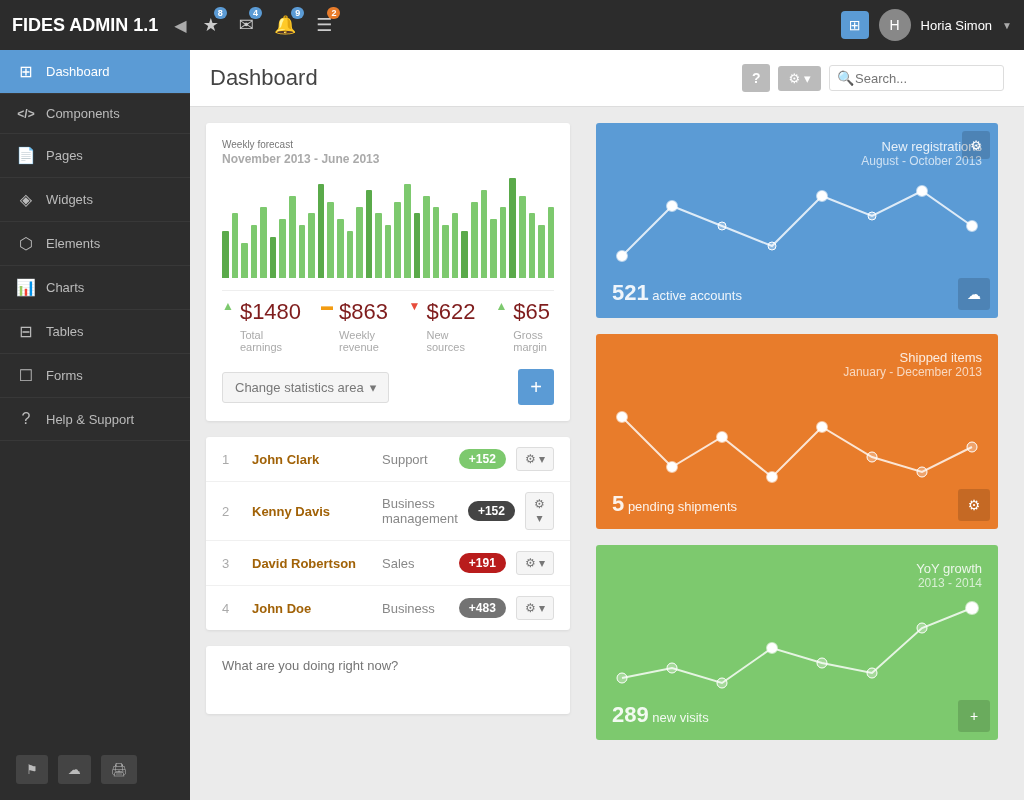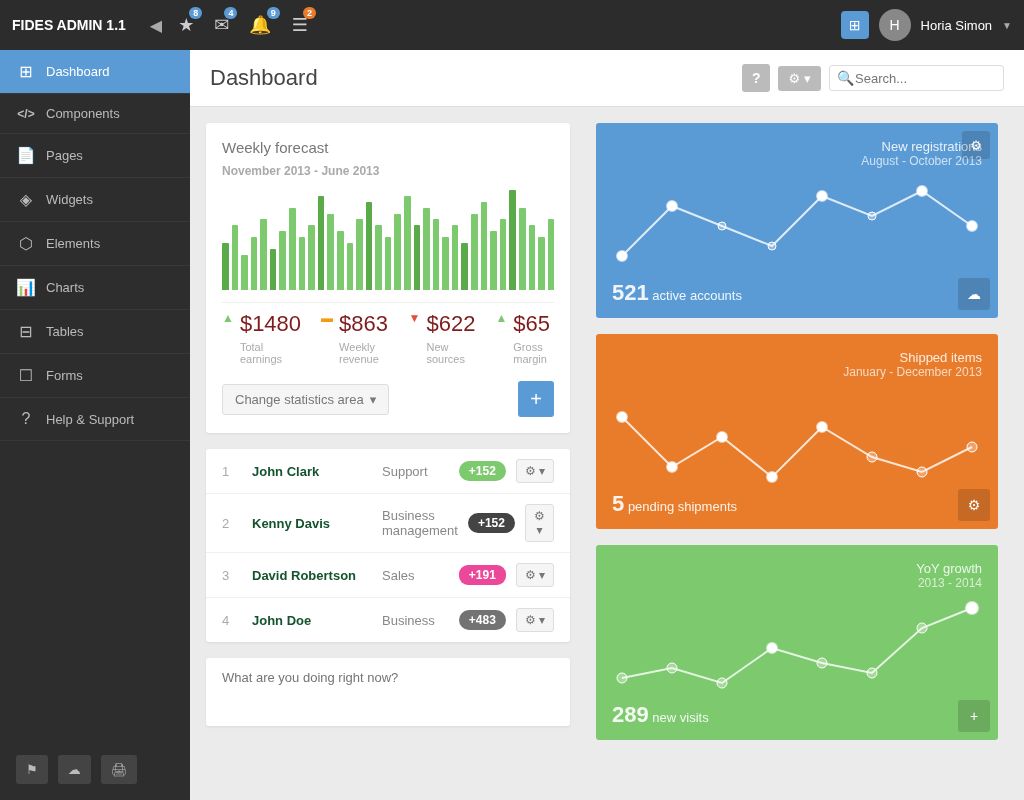--- a/index.html
+++ b/index.html
@@ -9,21 +9,21 @@
     .topbar {
       background: #2c2c2c;
       height: 50px;
       display: flex;
       align-items: center;
       justify-content: space-between;
       padding: 0 12px;
       flex-shrink: 0;
     }
     .topbar-left { display: flex; align-items: center; gap: 16px; }
-    .app-title { color: #fff; font-size: 14px; font-weight: 600; margin-right: 8px; }
+    .app-title { color: #fff; font-size: 18px; font-weight: 600; }
     .topbar-toggle { color: #aaa; font-size: 16px; cursor: pointer; }
     .topbar-icons { display: flex; gap: 20px; }
     .topbar-icon-wrap { position: relative; cursor: pointer; }
     .topbar-icon-wrap .icon-sym { color: #ccc; font-size: 18px; }
     .badge {
       position: absolute; top: -7px; right: -8px;
       background: #5b9bd5; color: #fff; font-size: 9px;
       border-radius: 8px; padding: 1px 4px; font-weight: 700;
     }
     .badge.orange { background: #e87c2b; }
@@ -100,21 +100,21 @@
     .content-left { flex: 1; display: flex; flex-direction: column; gap: 16px; }
     .content-right { width: 422px; display: flex; flex-direction: column; gap: 0; align-items: center; }
 
     
     .forecast-card {
       background: #fff;
       border-radius: 3px;
       padding: 16px;
       box-shadow: 0 1px 3px rgba(0,0,0,0.08);
     }
-    .forecast-title { font-size: 15px; color: #777; margin-bottom: 8px; }
+    .forecast-title { font-size: 10px; color: #777; margin-bottom: 2px; }
     .forecast-period { font-size: 12px; color: #aaa; margin-bottom: 12px; font-weight: 600; }
 
     
     .bar-chart { display: flex; align-items: flex-end; gap: 3px; height: 100px; margin-bottom: 12px; }
     .bar { background: #7dc96e; border-radius: 1px 1px 0 0; flex: 1; min-width: 6px; }
     .bar.dark { background: #5aaa4a; }
 
     
     .stats-row { display: flex; gap: 20px; padding: 8px 0; border-top: 1px solid #eee; }
     .stat-item { display: flex; align-items: flex-start; gap: 6px; }
@@ -149,21 +149,21 @@
       overflow: hidden;
     }
     .table-row {
       display: flex; align-items: center;
       padding: 10px 16px;
       border-bottom: 1px solid #f0f0f0;
       gap: 10px;
     }
     .table-row:last-child { border-bottom: none; }
     .row-num { color: #aaa; font-size: 13px; width: 20px; flex-shrink: 0; }
-    .row-name { font-size: 13px; color: #14532d; font-weight: 600; width: 120px; flex-shrink: 0; cursor: pointer; }
+    .row-name { font-size: 13px; color: #a16207; font-weight: 600; width: 120px; flex-shrink: 0; cursor: pointer; }
     .row-dept { font-size: 13px; color: #888; flex: 1; }
     .row-badge {
       padding: 3px 10px; border-radius: 12px;
       font-size: 12px; color: #fff; font-weight: 600;
     }
     .badge-green { background: #7dc96e; }
     .badge-dark { background: #444; }
     .row-gear {
       display: flex; align-items: center; gap: 2px;
       background: #f5f5f5; border: 1px solid #ddd;
@@ -420,21 +420,21 @@
             <span class="row-num">2</span>
             <span class="row-name">Kenny Davis</span>
             <span class="row-dept">Business management</span>
             <span class="row-badge badge-dark">+152</span>
             <button class="row-gear">⚙ ▾</button>
           </div>
           <div class="table-row">
             <span class="row-num">3</span>
             <span class="row-name">David Robertson</span>
             <span class="row-dept">Sales</span>
-            <span class="row-badge" style="background:#ec4899;border-radius:9px;">+191</span>
+            <span class="row-badge" style="background:#b91c1c;">+191</span>
             <button class="row-gear">⚙ ▾</button>
           </div>
           <div class="table-row">
             <span class="row-num">4</span>
             <span class="row-name">John Doe</span>
             <span class="row-dept">Business</span>
             <span class="row-badge" style="background:#737373;">+483</span>
             <button class="row-gear">⚙ ▾</button>
           </div>
         </div>

